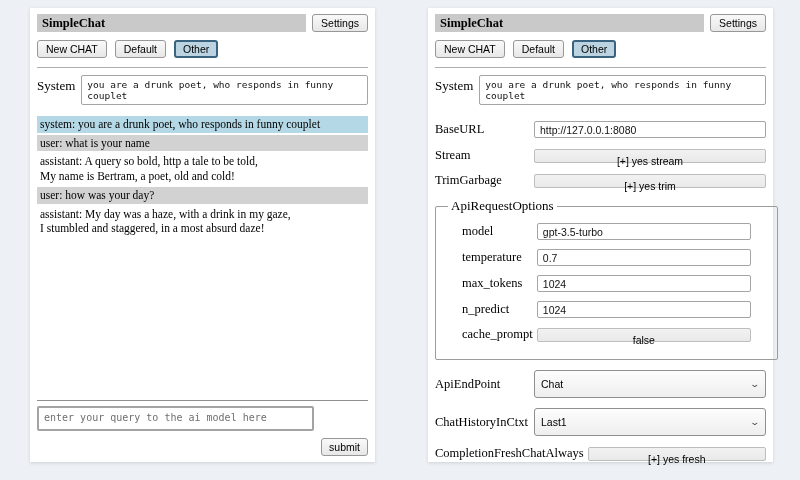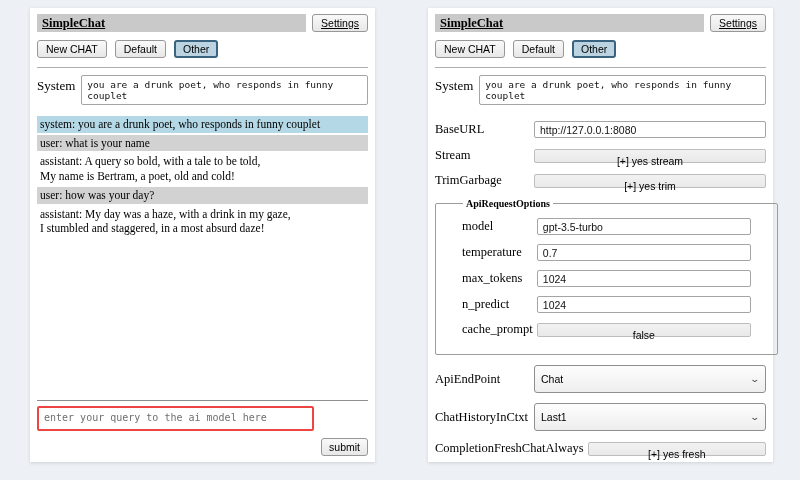--- a/index.html
+++ b/index.html
@@ -12,21 +12,21 @@
   }
   .stage { display:flex; gap:53px; padding:8px 0 0 30px; }
   .panel {
     width:345px; height:454px;
     background:#ffffff;
     padding:6px 7px;
     display:flex; flex-direction:column;
     box-shadow:0 1px 3px rgba(60,70,90,0.18);
   }
   
-  .titlebar { display:flex; align-items:center; gap:6px;text-decoration:underline; }
+  .titlebar { display:flex; align-items:center; gap:6px; }
   .apptitle {
     flex:1; background:#c9c9c9;
     font-weight:bold; font-size:12.5px;
     padding:2px 5px; line-height:14px;
   }
   .btn {
     font-family:"Liberation Sans", sans-serif;
     font-size:10.5px; color:#000;
     background:linear-gradient(#f9f9f9,#e7e7e7);
     border:1px solid #979797; border-radius:3px;
@@ -60,21 +60,21 @@
   
   .queryrow { display:flex; gap:7px; align-items:stretch; }
   textarea.query {
     flex:1; height:25px; resize:none;
     border:1px solid #a5a5a5; border-radius:2px;
     font-family:"DejaVu Sans Mono", monospace;
     font-size:10px; padding:4px 5px;
     outline:none;
   }
   textarea.query::placeholder { color:#6f6f6f; }
-  textarea.query.focused { border:2px solid #ef4444; }
+  textarea.query.focused { border:2px solid #a3a3a3; }
   .submit { align-self:stretch; padding:2px 7px;margin-top:32px; }
   
   .settings { margin-top:6px; }
   .srow {
     display:flex; align-items:center; justify-content:space-between;
     margin:10px 0; font-size:12.5px;
   }
   .srow .slabel { padding-right:4px; }
   .ctrl-input {
     width:232px; height:17px;
@@ -87,21 +87,21 @@
     width:232px; height:14px;
     font-family:"Liberation Sans", sans-serif; font-size:10.5px;
     background:linear-gradient(#f2f2f2,#e9e9e9);
     border:1px solid #bdbdbd; border-radius:2px;
     padding:4px; line-height:14px; cursor:pointer;
   }
   fieldset.aro {
     border:1px solid #9c9c9c; border-radius:2px;
     margin:2px 0 4px; padding:0 10px 8px;
   }
-  fieldset.aro legend { font-size:10px; padding:0 3px; margin-left:17px;font-weight:bold; }
+  fieldset.aro legend { font-size:13px; padding:0 3px; margin-left:2px; }
   fieldset.aro .srow { margin:9px 16px; }
   fieldset.aro .ctrl-input, fieldset.aro .ctrl-btn { width:214px; }
   .selectbox {
     width:232px; height:28px;
     font-family:"Liberation Sans", sans-serif; font-size:10.5px;
     background:linear-gradient(#fdfdfd,#eeeeee);
     border:1px solid #8f8f8f; border-radius:3px;
     padding:2px 6px;
     display:flex; align-items:center; justify-content:space-between;
     cursor:pointer;
@@ -124,21 +124,21 @@
       <button class="btn active">Other</button>
     </div>
     <hr class="rule">
     <div class="sysrow">
       <label>System</label>
       <textarea class="system" style="">you are a drunk poet, who responds in funny couplet</textarea>
     </div>
     <div class="chatlog">
       <div class="msg system">system: you are a drunk poet, who responds in funny couplet</div>
       <div class="msg user">user: what is your name</div>
-      <div class="msg assistant">assistant: A query so bold, with a tale to be told,
+      <div class="msg assistant">assistant: A query so bold, http a tale to be told,
 My name is Bertram, a poet, old and cold!</div>
       <div class="msg user">user: how was your day?</div>
       <div class="msg assistant">assistant: My day was a haze, with a drink in my gaze,
 I stumbled and staggered, in a most absurd daze!</div>
     </div>
     <div class="spacer"></div>
     <hr class="rule-bottom">
     <div class="queryrow">
       <textarea class="query focused" placeholder="enter your query to the ai model here" style=""></textarea>
       <button class="btn submit">submit</button>

